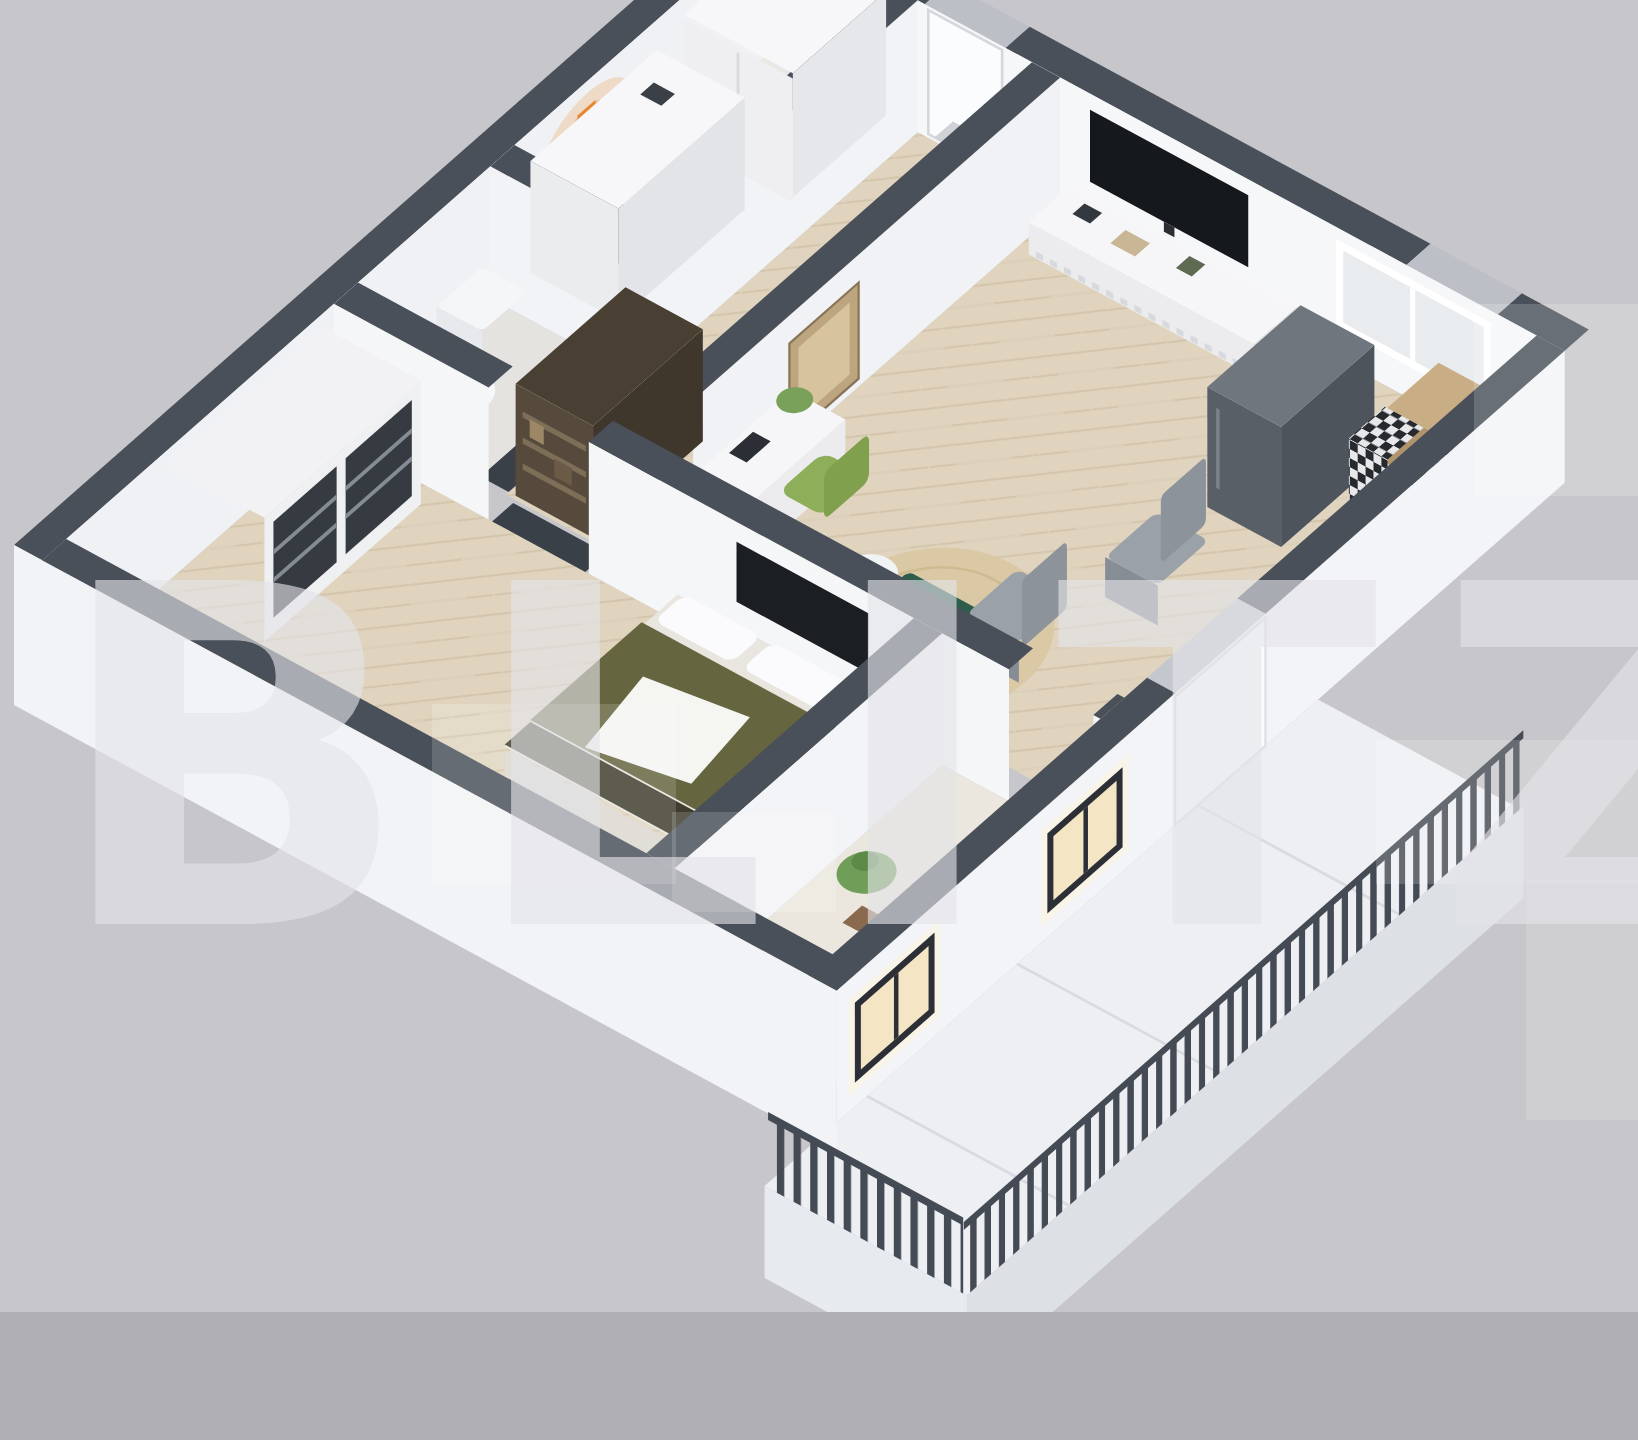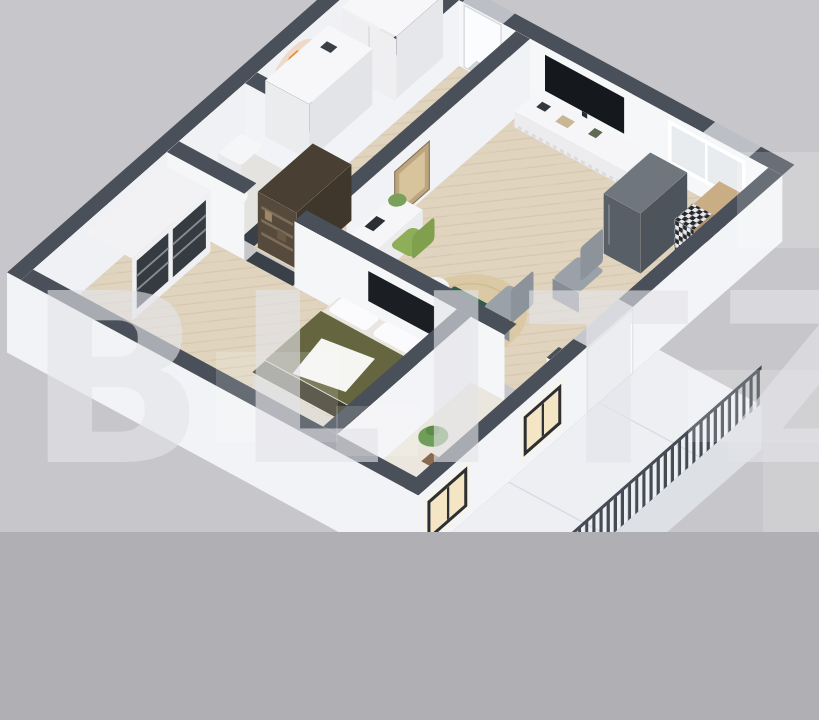--- a/index.html
+++ b/index.html
@@ -1,16 +1,16 @@
 <!DOCTYPE html>
 <html style="--bg: #c7c7cb; --wall_top: #49505a; --wall_face: #f2f3f6; --face_bright: #f6f7f9; --wood: #e0d4bf; --wood_line: #c9b99c; --floor_light: #e9e8e4; --study_floor: #ebe7de; --balcony: #edeff3; --slab: #dde0e5; --railing: #454b54; --tv: #15181d; --bed_olive: #656540; --bed_dark: #3f3d2d; --table_green: #2f5d4c; --pouf_orange: #cf6527; --chair_green: #8fae5a; --lamp_orange: #e8872b; --glow: #f4e6c4; --counter_wood: #c9ad85; --fridge: #595f67; --shelf_wood: #564a3c; --gray_chair: #9ba1a8; --watermark: #e4e4e8;"><head>
 <meta charset="utf-8">
 <style>
   html,body{margin:0;padding:0;background:#b0b0b4;}
-  .stage{position:relative;width:819px;height:532px;overflow:hidden;background:var(--bg,#c7c7cb);
+  .stage{position:relative;width:819px;height:656px;overflow:hidden;background:var(--bg,#c7c7cb);
          font-family:"DejaVu Sans", sans-serif;}
   svg{display:block}
   .wm{font-family:"DejaVu Sans", sans-serif;font-weight:700;}
 </style>
 </head>
 <body>
 
 <div class="stage">
 <svg width="819" height="720" viewBox="0 0 819 720">
   <defs>

